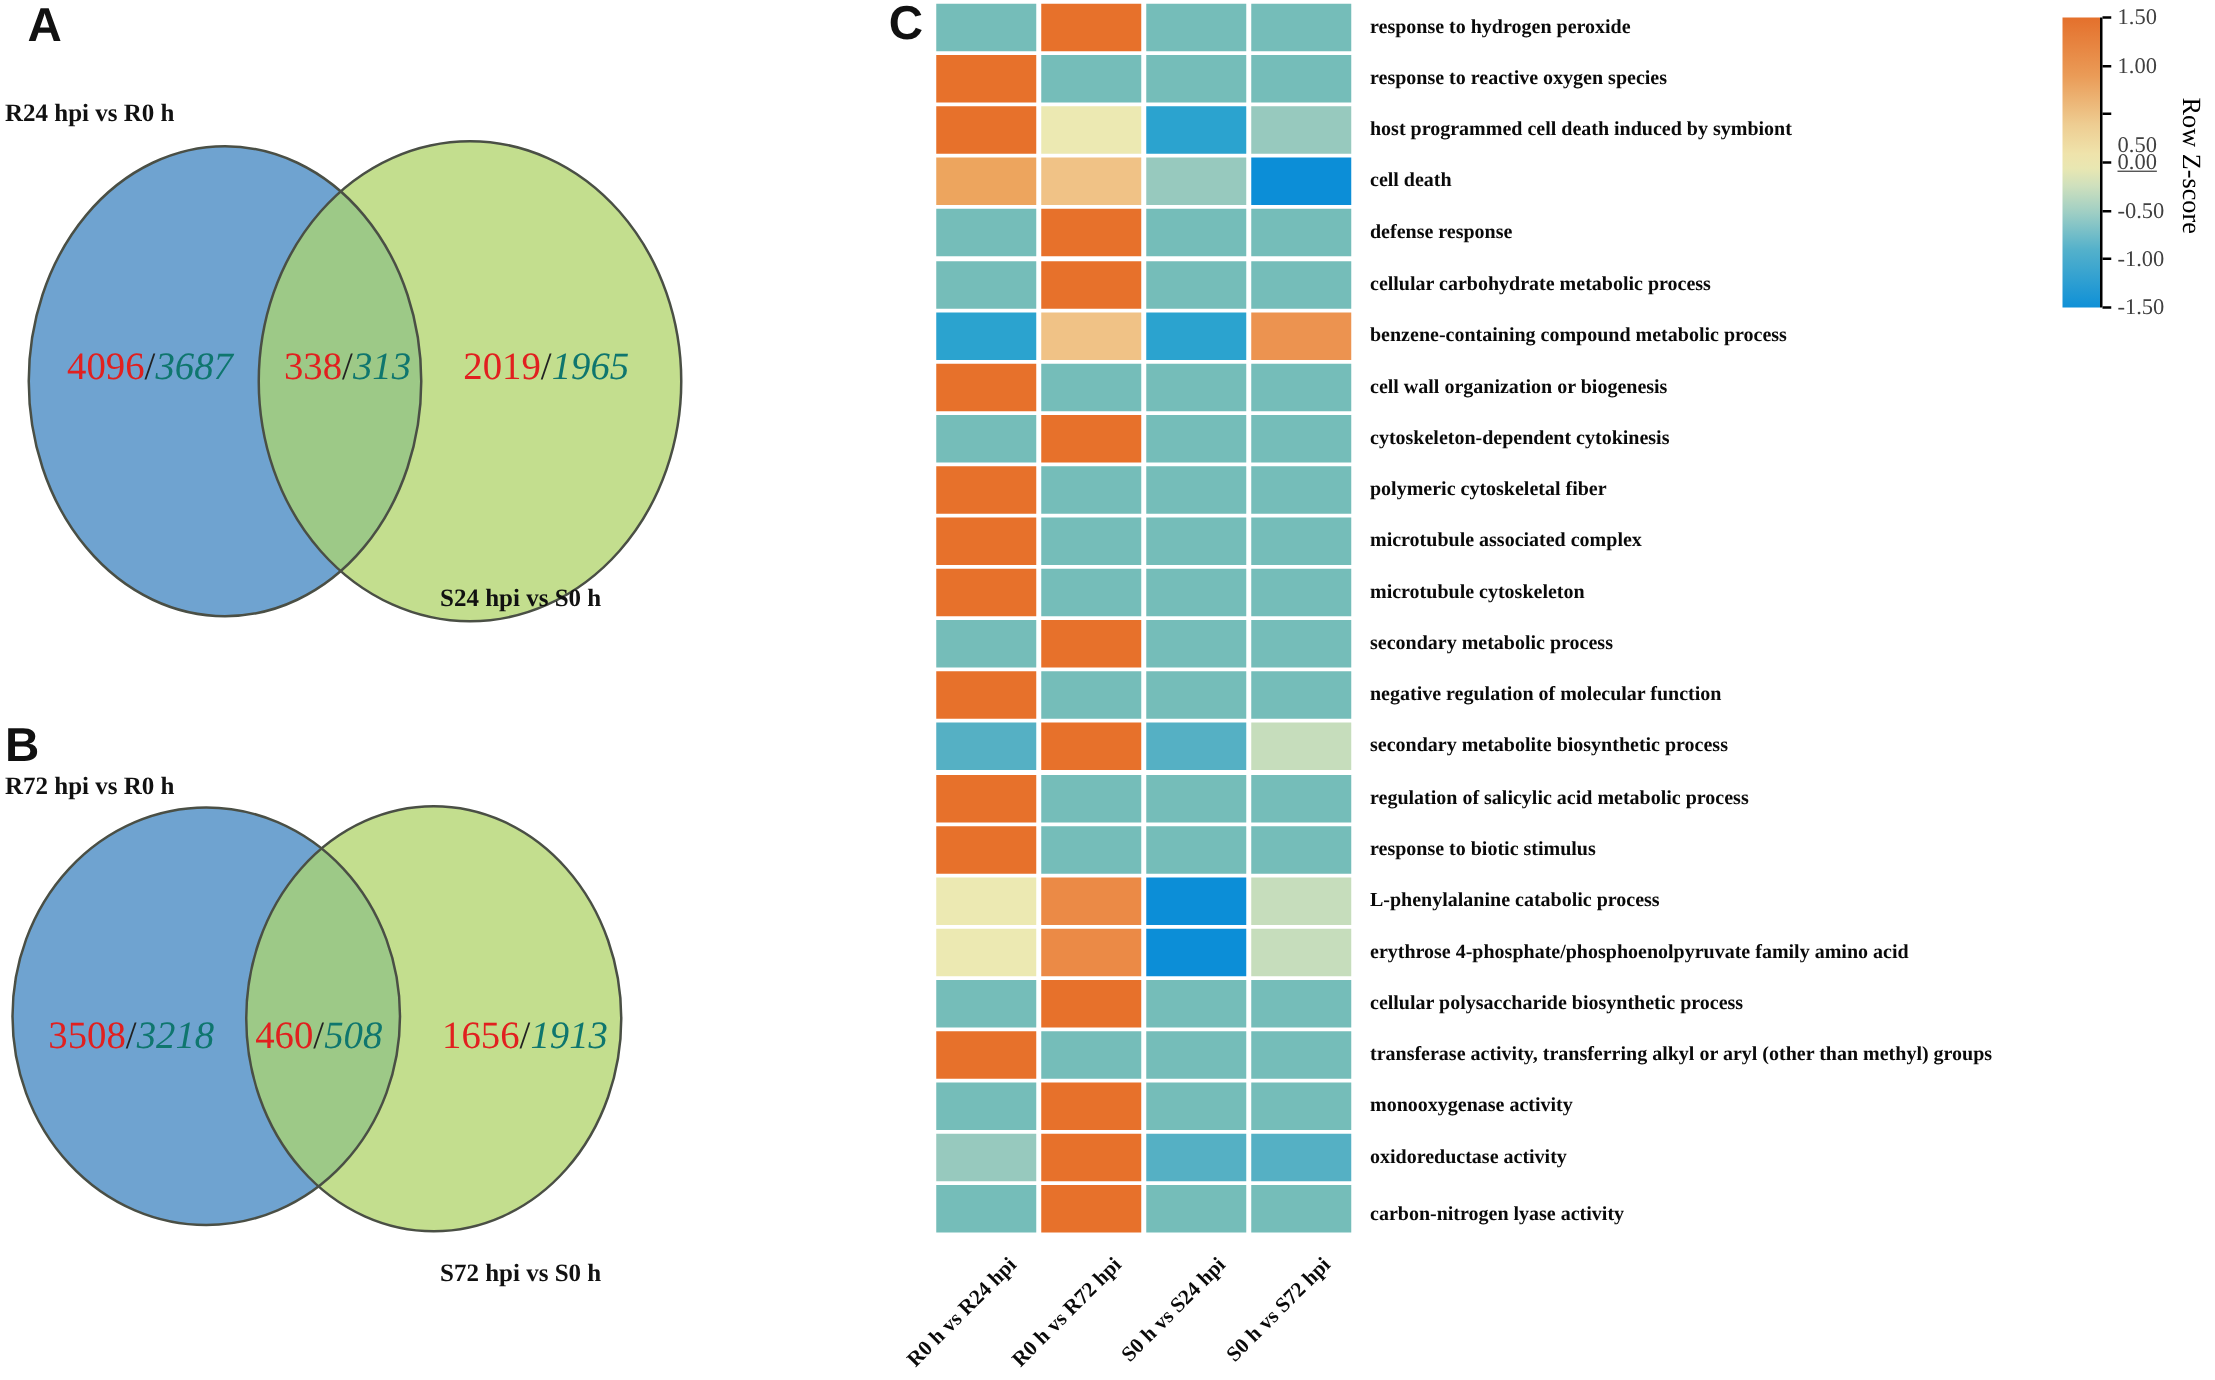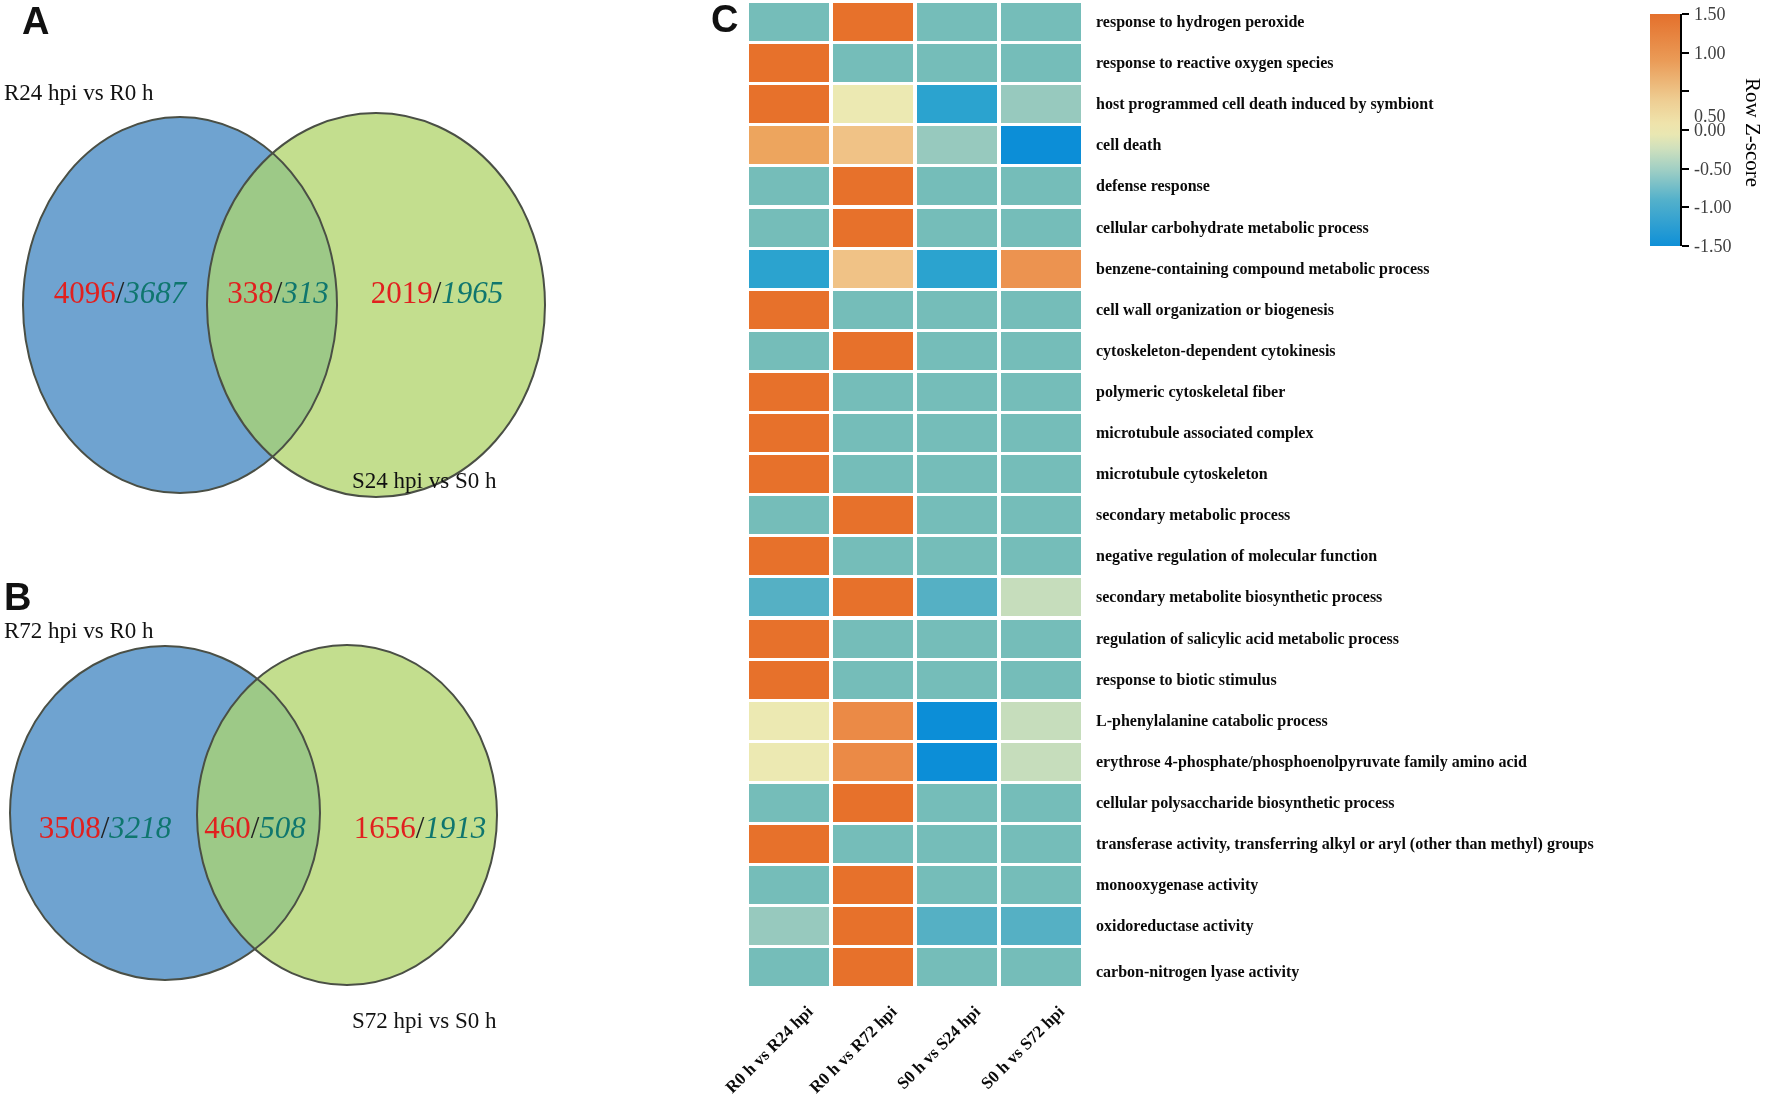--- a/index.html
+++ b/index.html
@@ -1,20 +1,20 @@
 <!DOCTYPE html>
 <html><head>
 <meta charset="utf-8">
 <style>
   html,body{margin:0;padding:0;background:#ffffff;}
   #fig{position:relative;width:1772px;height:1104px;background:#ffffff;overflow:hidden;
        font-family:"Liberation Serif",serif;color:#111;}
   .panel-letter{position:absolute;font-family:"Liberation Sans",sans-serif;font-weight:bold;
        font-size:38px;color:#111;line-height:1;}
-  .venn-title{position:absolute;font-weight:normal;font-size:23px;white-space:nowrap;color:#111;}
+  .venn-title{position:absolute;font-weight:bold;font-size:20px;white-space:nowrap;color:#111;}
   .venn-nums{position:absolute;font-size:31px;text-align:center;white-space:nowrap;line-height:1;}
   .num-up{color:#e1201f;}
   .num-slash{color:#222222;}
   .num-down{color:#0f766e;font-style:italic;}
   .hm-cell{position:absolute;}
   .hm-rowlabel{position:absolute;left:1096px;transform:translateY(-50%);
        font-weight:bold;font-size:16px;white-space:nowrap;color:#0a0a0a;}
   .hm-collabel{position:absolute;top:1002px;transform:rotate(-45deg);transform-origin:100% 0%;
        font-weight:bold;font-size:17px;white-space:nowrap;color:#0a0a0a;}
   #colorbar{position:absolute;left:1650px;top:14px;width:30px;height:232px;
@@ -219,21 +219,21 @@
 
   <div id="colorbar"></div>
   <div id="cb-ticks">
       <div class="cb-tick" style="top: 13px;"></div>
       <div class="cb-ticklabel" style="top: 14px;">1.50</div>
       <div class="cb-tick" style="top: 51.6667px;"></div>
       <div class="cb-ticklabel" style="top: 52.6667px;">1.00</div>
       <div class="cb-tick" style="top: 90.3333px;"></div>
       <div class="cb-ticklabel" style="top: 104px; margin-top: 12px;">0.50</div>
       <div class="cb-tick" style="top: 129px;"></div>
-      <div class="cb-ticklabel" style="top: 130px;">0.00</div>
+      <div class="cb-ticklabel" style="top: 130px; text-decoration: underline;">0.00</div>
       <div class="cb-tick" style="top: 167.667px;"></div>
       <div class="cb-ticklabel" style="top: 168.667px;">-0.50</div>
       <div class="cb-tick" style="top: 206.333px;"></div>
       <div class="cb-ticklabel" style="top: 207.333px;">-1.00</div>
       <div class="cb-tick" style="top: 245px;"></div>
       <div class="cb-ticklabel" style="top: 246px;">-1.50</div>
     </div>
   <div id="cb-title">Row Z-score</div>
 
 </div>

